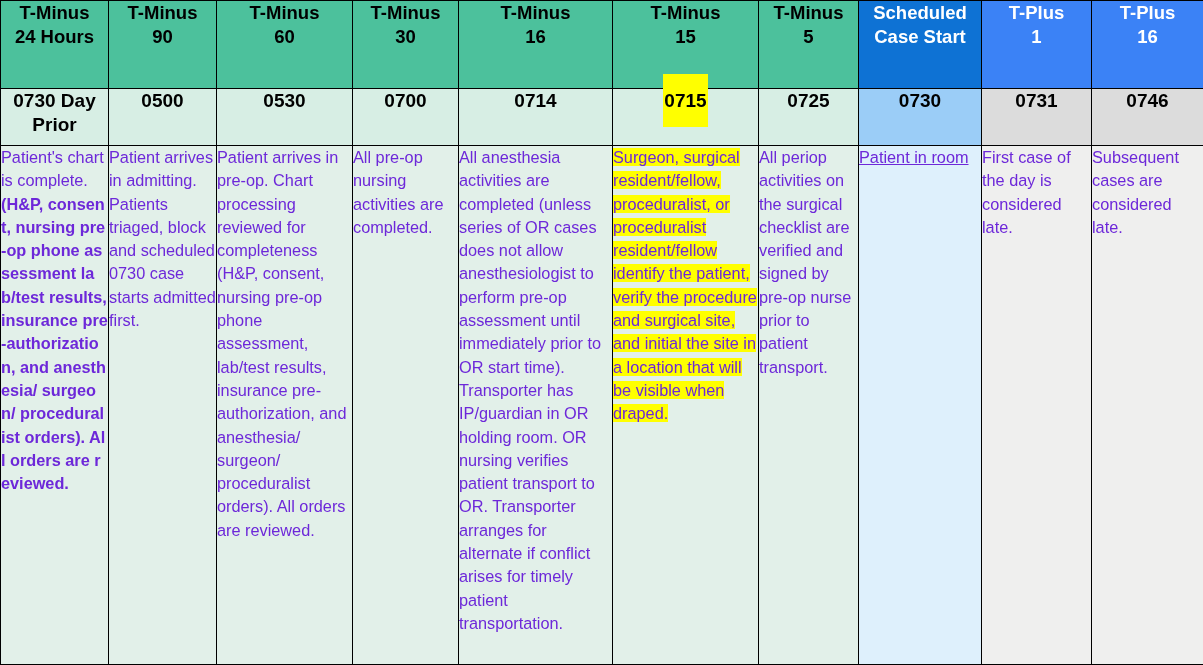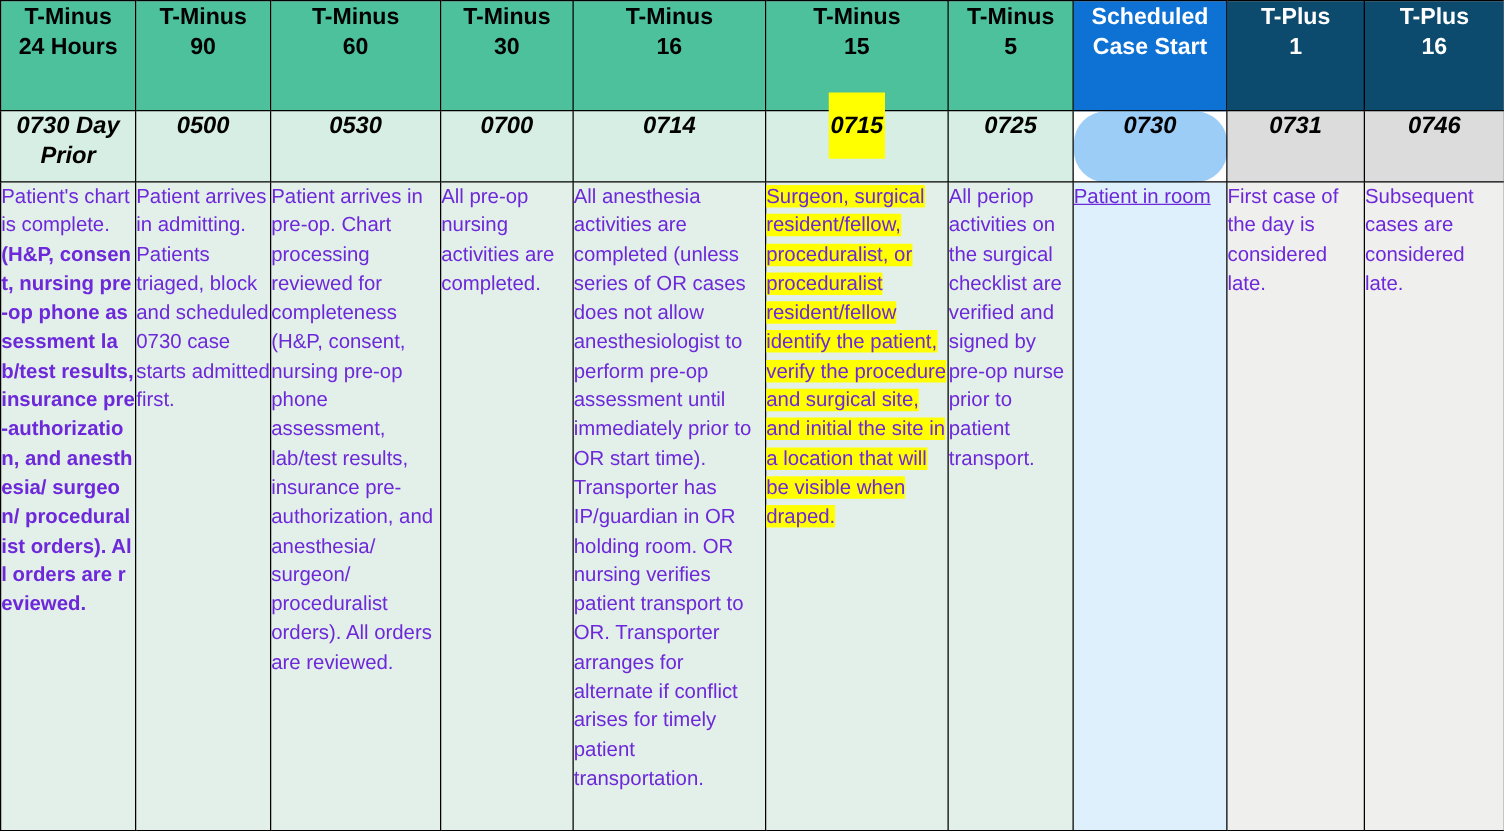--- a/index.html
+++ b/index.html
@@ -42,43 +42,42 @@
     border-left: 1px solid #ffffff;
     border-right: 1px solid #ffffff;
     border-top: none;
     border-bottom: none;
   }
   .hdr.blue {
     background: #0E72D4;
     color: #ffffff;
   }
   .hdr.black {
-    background: #0c4a6e;
+    background: #3b82f6;
     color: #ffffff;
   }
 
   
   .time {
     background: #D7EEE4;
     color: #000000;
     font-weight: bold;
     font-size: 19px;
     line-height: 1.26;
     text-align: center;
     vertical-align: middle;
     height: 57px;
     padding: 2px 3px;
     box-sizing: border-box;
     border-left: 1px solid #ffffff;
     border-right: 1px solid #ffffff;
     border-top: 1px solid #ffffff;
     border-bottom: 1px solid #c9ded5;
-    font-style: italic;
   }
-  .time.blue  { background: #9BCDF7; border-radius: 26px; }
+  .time.blue  { background: #9BCDF7; }
   .time.gray  { background: #DCDCDC; }
   .time .hl {
     background: #FFFF00;
     padding: 16px 1px;
   }
 
   
   .body-cell {
     background: #E2F0E9;
     color: #6d28d9;

